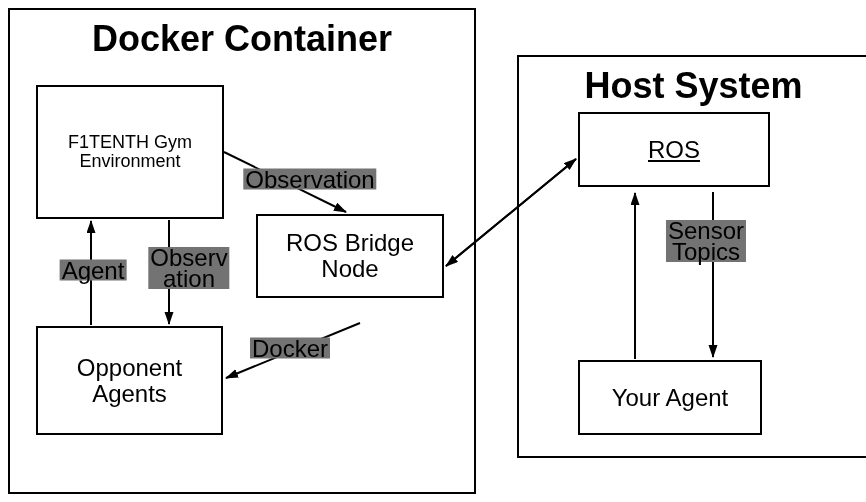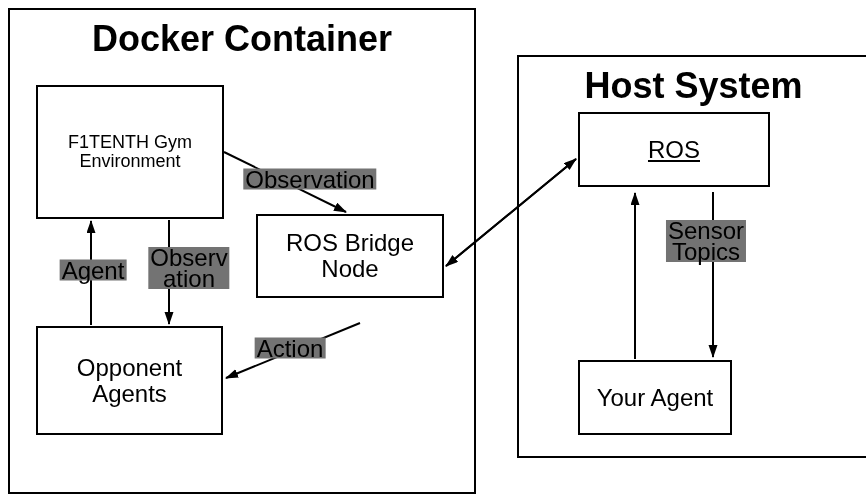--- a/index.html
+++ b/index.html
@@ -101,21 +101,21 @@
 
   <div class="node" style="left:36px; top:326px; width:187px; height:109px;align-items:center;">
     <span class="node-label">Opponent
 Agents</span>
   </div>
 
   <div class="node" style="left:578px; top:112px; width:192px; height:75px;text-decoration:underline;">
     <span class="node-label">ROS</span>
   </div>
 
-  <div class="node" style="left:578px; top:360px; width:154px; height:75px;">
+  <div class="node" style="left:578px; top:360px; width:184px; height:75px;">
     <span class="node-label">Your Agent</span>
   </div>
 
   <svg id="edges-svg" viewBox="0 0 866 502" xmlns="http://www.w3.org/2000/svg">
     <defs>
       <marker id="arrowhead" markerWidth="14" markerHeight="10" refX="12" refY="4.5" orient="auto" markerUnits="userSpaceOnUse">
         <path d="M0,0 L13,4.5 L0,9 Z" fill="#000000"></path>
       </marker>
     </defs>
 
@@ -135,19 +135,19 @@
     <line x1="713" y1="192" x2="713" y2="357" marker-end="url(#arrowhead)"></line>
   </svg>
 
   <div class="edge-label" style="left:310px; top:179px;">Observation</div>
 
   <div class="edge-label" style="left:93px; top:270px;">Agent</div>
 
   <div class="edge-label" style="left:177px; top:268px;margin-left:12px;">Observ
 ation</div>
 
-  <div class="edge-label" style="left:290px; top:348px;">Action</div>
+  <div class="edge-label" style="left:290px; top:348px;">Docker</div>
 
 
   <div class="edge-label" style="left:706px; top:241px;">Sensor
 Topics</div>
 
 </div>
 
 </body></html>

